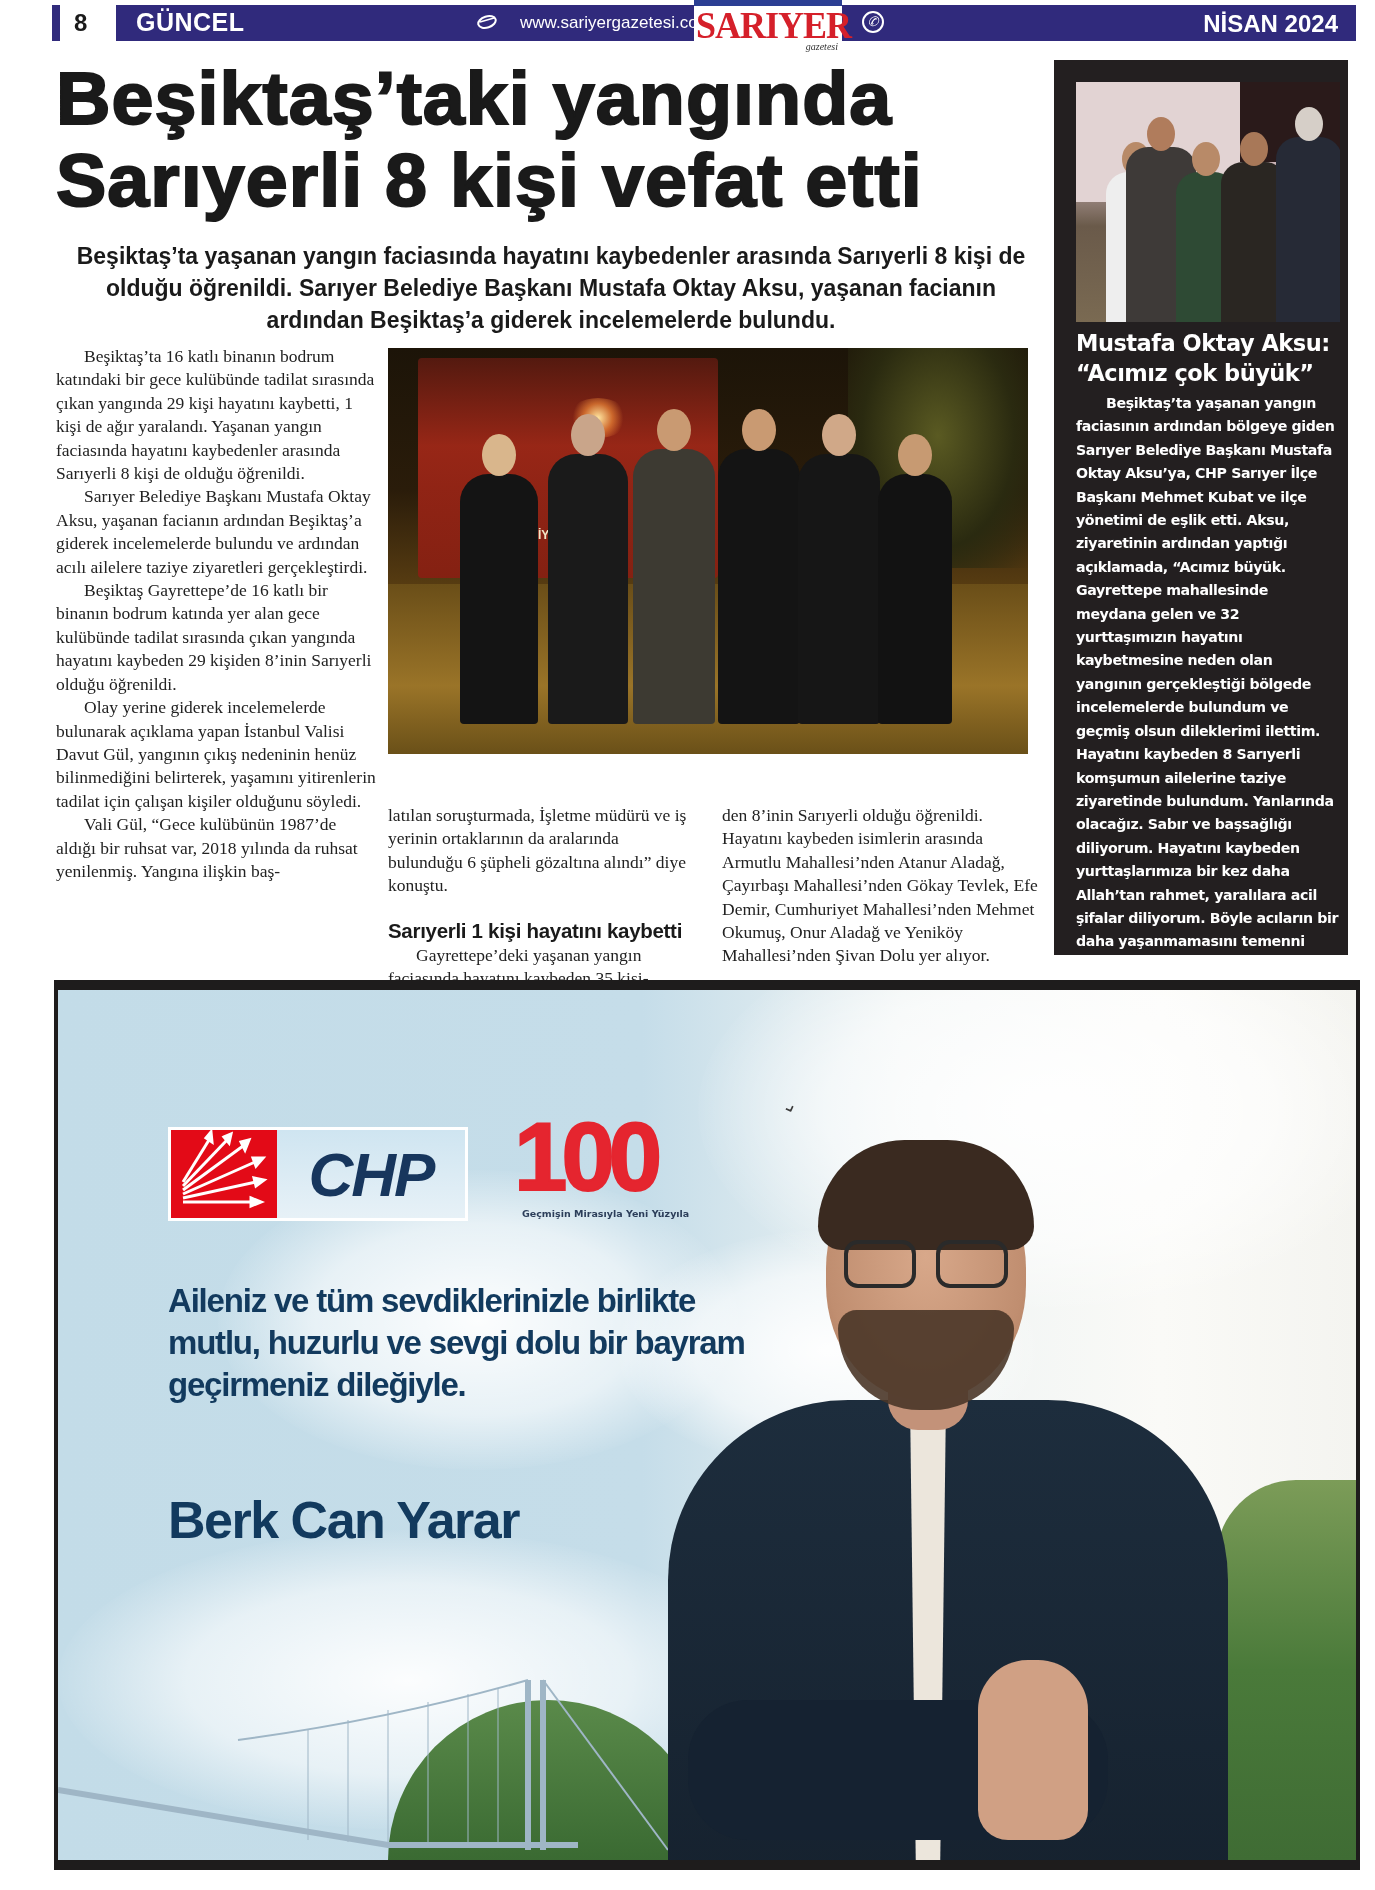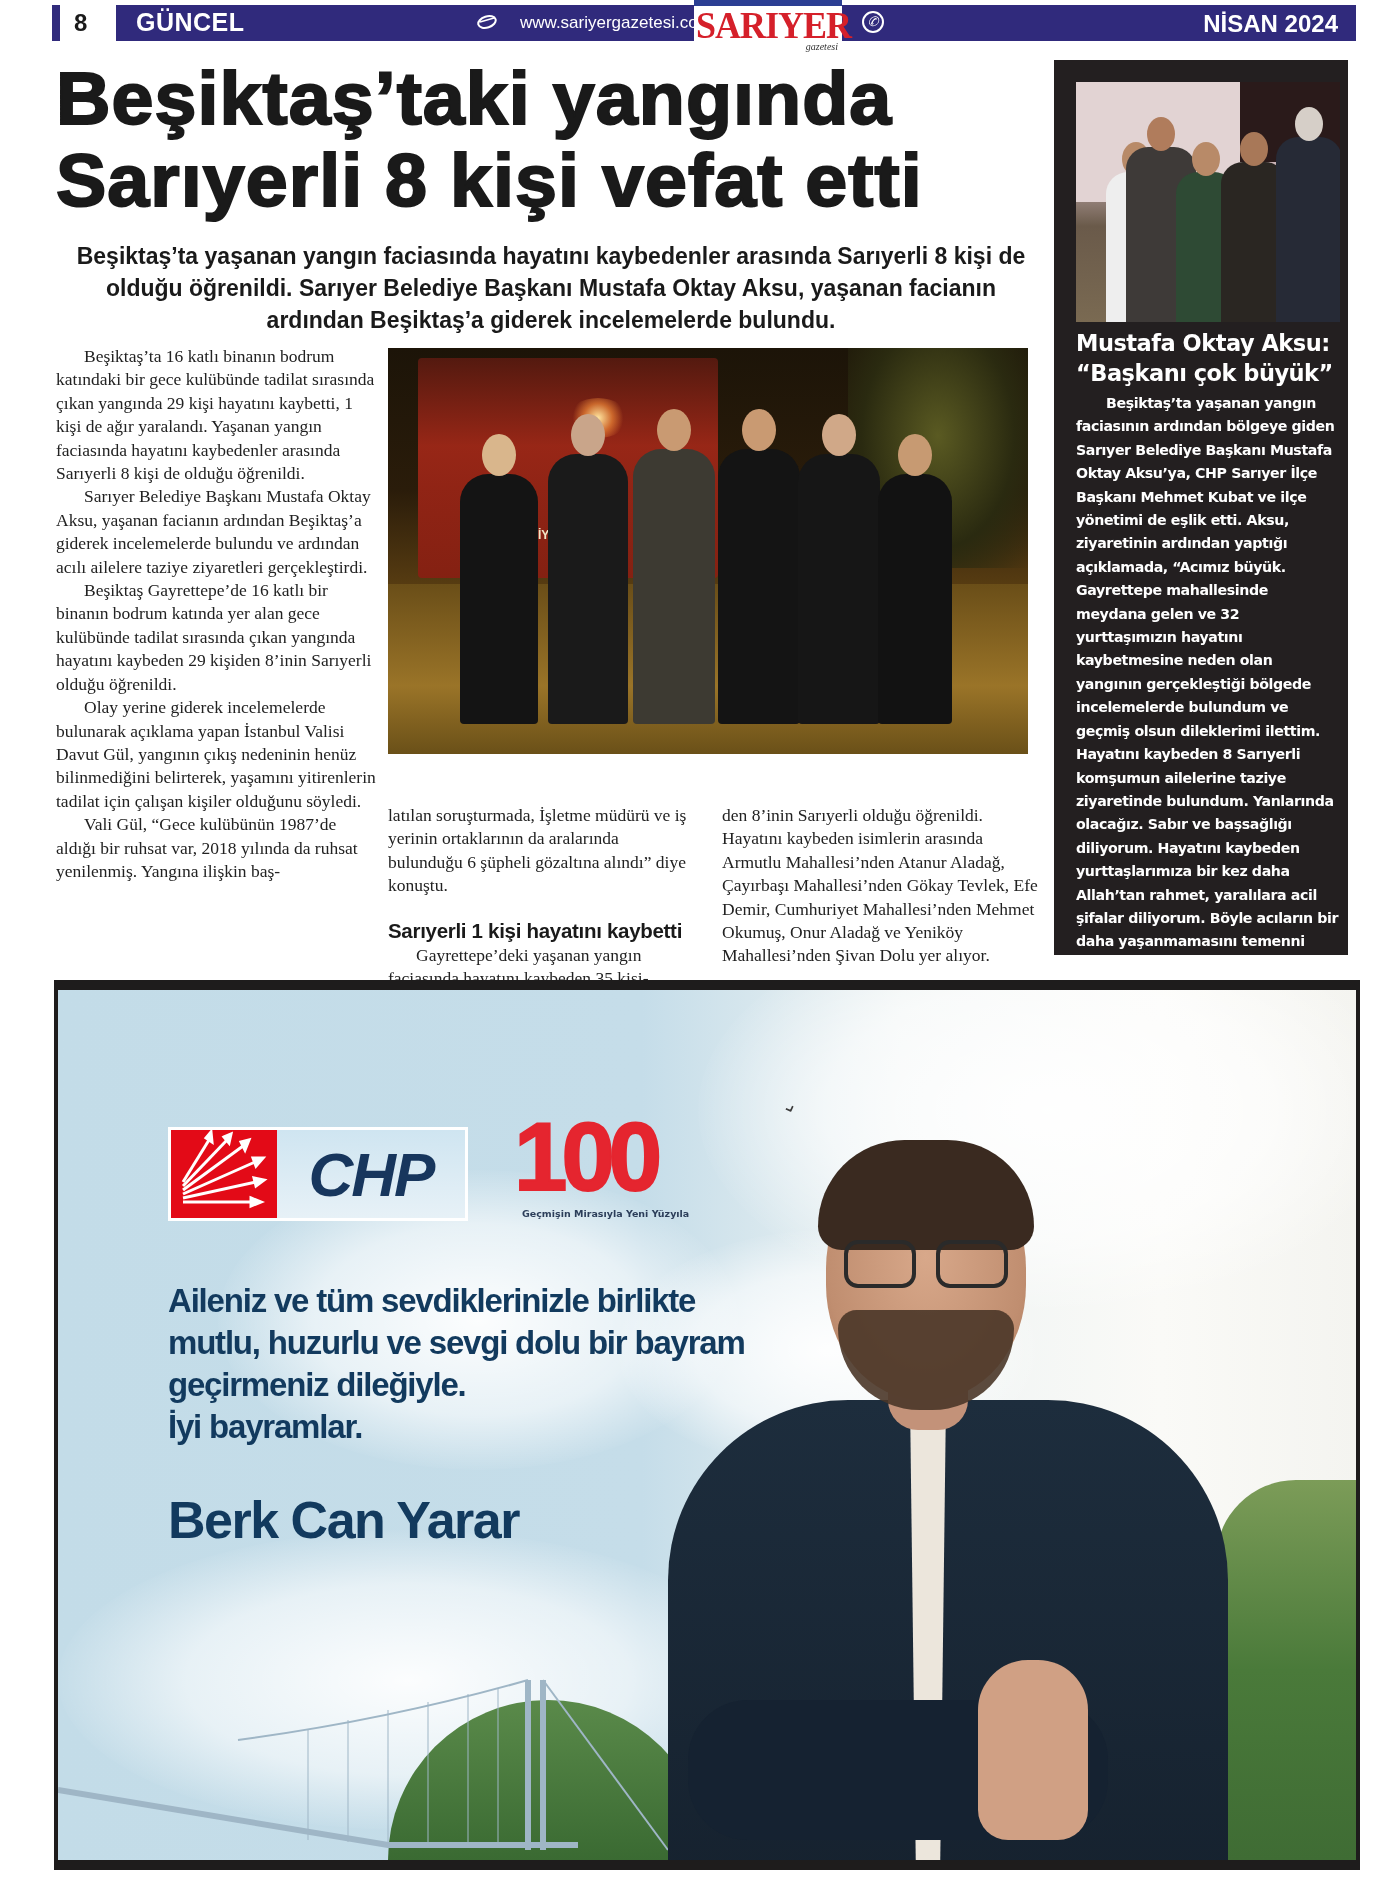--- a/index.html
+++ b/index.html
@@ -183,21 +183,21 @@
       </div>
     <div class="man" style="left:145px;width:66px;height:160px;background:#2a2622;">
         <div class="hd" style="background:#a87858;"></div>
       </div>
     <div class="man" style="left:200px;width:66px;height:185px;background:#262a36;">
         <div class="hd" style="background:#d6cfc8;"></div>
       </div>
   </div>
   <div class="side-title">
     <div>Mustafa Oktay Aksu:</div>
-    <div>“Başkanı çok büyük”</div>
+    <div>“Acımız çok büyük”</div>
   </div>
   <div class="side-text">Beşiktaş’ta yaşanan yangın faciasının ardından bölgeye giden Sarıyer Belediye Başkanı Mustafa Oktay Aksu’ya, CHP Sarıyer İlçe Başkanı Mehmet Kubat ve ilçe yönetimi de eşlik etti. Aksu, ziyaretinin ardından yaptığı açıklamada, “Acımız büyük. Gayrettepe mahallesinde meydana gelen ve 32 yurttaşımızın hayatını kaybetmesine neden olan yangının gerçekleştiği bölgede incelemelerde bulundum ve geçmiş olsun dileklerimi ilettim. Hayatını kaybeden 8 Sarıyerli komşumun ailelerine taziye ziyaretinde bulundum. Yanlarında olacağız. Sabır ve başsağlığı diliyorum. Hayatını kaybeden yurttaşlarımıza bir kez daha Allah’tan rahmet, yaralılara acil şifalar diliyorum. Böyle acıların bir daha yaşanmamasını temenni ediyorum” ifadelerine yer verdi.</div>
 </div>
 
 <div class="ad">
   <div class="ad-inner">
     <div class="cloud" style="left:160px;top:180px;width:520px;height:300px;"></div>
     <div class="cloud" style="left:560px;top:240px;width:420px;height:240px;"></div>
     <div class="cloud" style="left:0;top:540px;width:700px;height:300px;"></div>
     <div class="cloud" style="left:640px;top:-80px;width:700px;height:400px;"></div>
@@ -230,21 +230,20 @@
 
     <div class="centenary">
       <div class="centenary-num">100</div>
       <div class="centenary-tag">Geçmişin Mirasıyla Yeni Yüzyıla</div>
     </div>
 
     <div class="ad-message">
       <div>Aileniz ve tüm sevdiklerinizle birlikte</div>
       <div>mutlu, huzurlu ve sevgi dolu bir bayram</div>
       <div>geçirmeniz dileğiyle.</div>
-      <div>İyi bayramlar.</div>
     </div>
 
     <div class="ad-name-text">Berk Can Yarar</div>
 
     <div class="hills-left"></div>
     <svg class="bridge" viewBox="0 0 640 200" preserveAspectRatio="none">
       <g stroke="#9fb6c6" fill="none">
         <path d="M0 130 L330 185 L520 185" stroke-width="6"></path>
         <line x1="470" y1="20" x2="470" y2="190" stroke-width="6"></line>
         <line x1="485" y1="20" x2="485" y2="190" stroke-width="6"></line>

